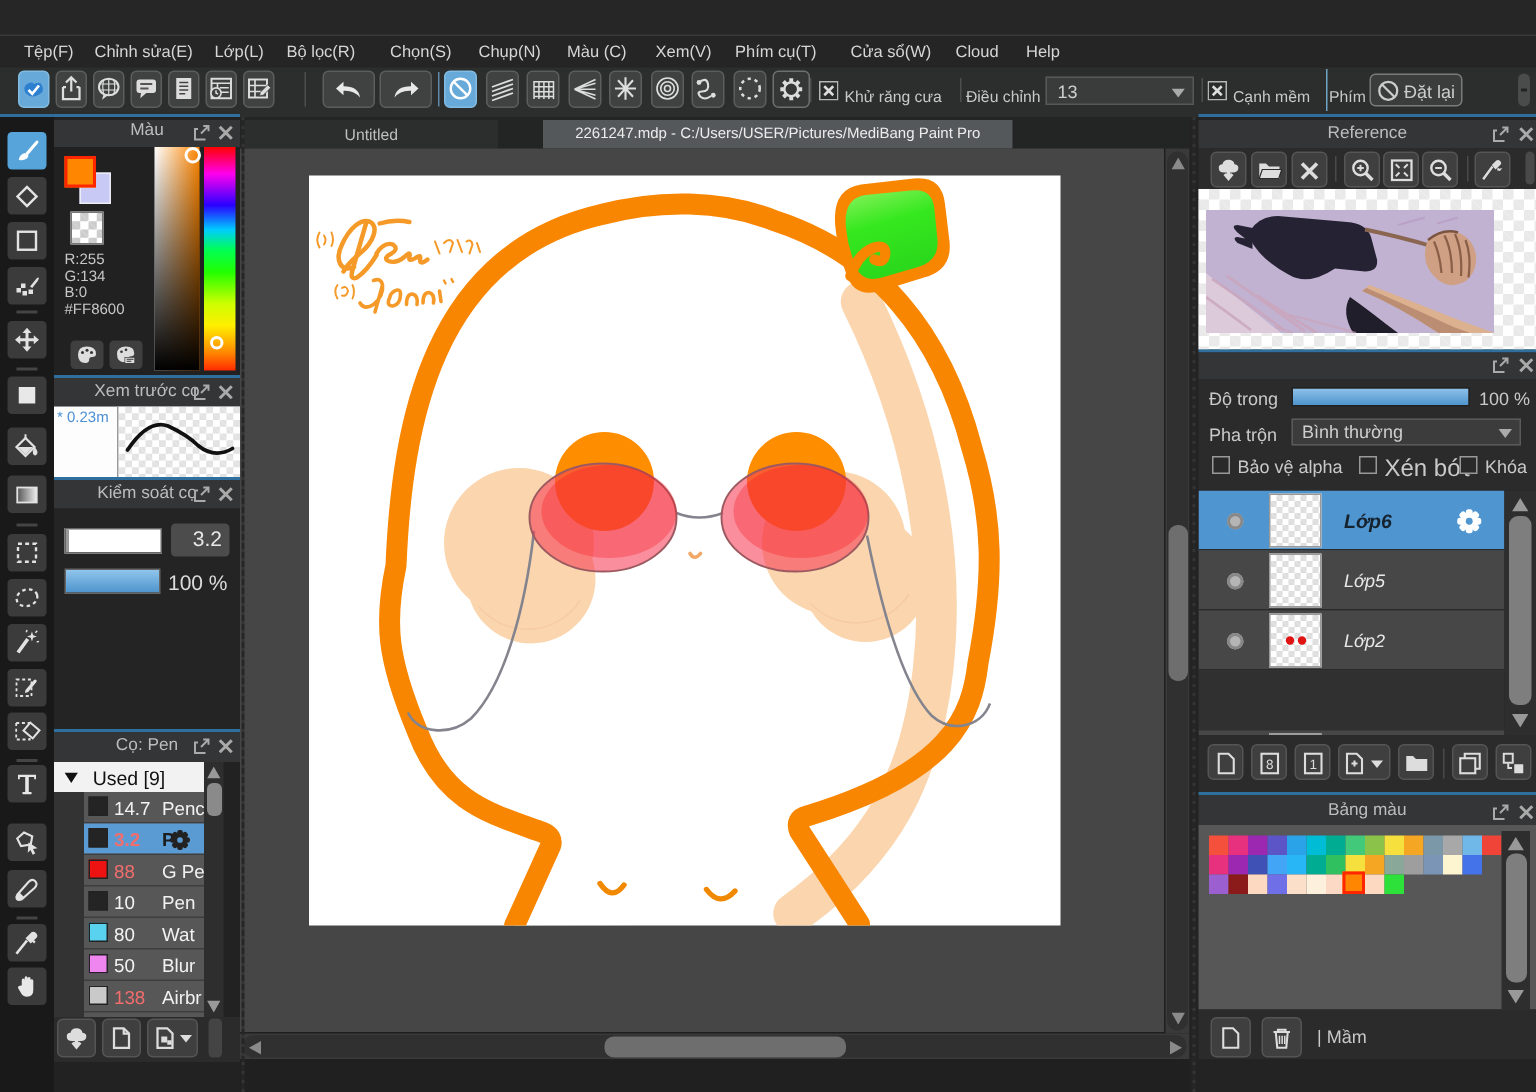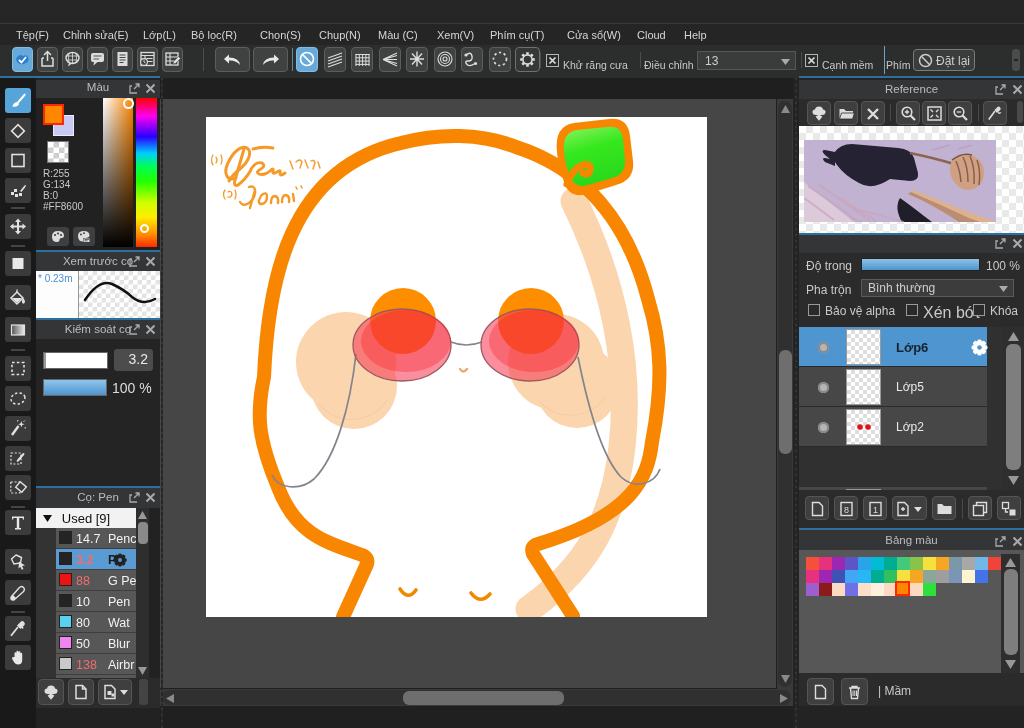--- a/index.html
+++ b/index.html
@@ -50,21 +50,21 @@
 #tabbar { position:absolute; left:0; top:0; width:633px; height:21px; background:#232424; }
 .tab { position:absolute; top:2px; height:19px; font-size:11px; text-align:center; }
 #viewport { position:absolute; left:0; top:21px; width:616px; height:589px; background:#464646; }
 #canvas { position:absolute; left:46px; top:18px; width:501px; height:500px; background:#ffffff; }
 
 
 #rightcol { position:absolute; left:793px; top:78px; width:231px; height:650px; background:#232323; }
 .rbtn { position:absolute; width:24px; height:24px; background:#3f3f3f; border:1px solid #555; border-radius:4px; }
 .rbtn2 { position:absolute; width:24px; height:24px; background:#3f3f3f; border:1px solid #555; border-radius:4px; }
 .lcheck { width:12px; height:12px; background:#2a2a2a; border:1px solid #999; }
-.lrow { position:absolute; left:0; width:188px; height:40px; background:#474747; border-bottom:1px solid #2a2a2a; }
+.lrow { position:absolute; left:0; width:204px; height:40px; background:#474747; border-bottom:1px solid #2a2a2a;font-style:italic; }
 .lradio { position:absolute; left:19px; top:15px; width:11px; height:11px; border-radius:50%; background:#b5b5b5; box-shadow: inset 0 0 0 2px #888; }
 .lthumb { position:absolute; left:47px; top:2px; width:35px; height:36px; background:#fff; background-image:linear-gradient(45deg,#ddd 25%,transparent 25%,transparent 75%,#ddd 75%),linear-gradient(45deg,#ddd 25%,transparent 25%,transparent 75%,#ddd 75%); background-size:8px 8px; background-position:0 0,4px 4px; border:1px solid #999; }
 .lname { position:absolute; left:97px; top:13px; font-size:12px; color:#e8e8e8; }
 .sw { position:absolute; width:13px; height:13px; }
 </style>
 </head>
 <body>
 <div id="app">
   <div class="abs" style="left:0;top:76px;width:160px;height:2px;background:#2e6f9e;z-index:5"></div>
   <div class="abs" style="left:799px;top:76px;width:225px;height:2px;background:#2e6f9e;z-index:5"></div>
@@ -515,20 +515,24 @@
           <rect x="4.5" y="7" width="4" height="4" fill="#ddd"></rect>
           <rect x="8.5" y="9.5" width="3" height="3" fill="#ddd"></rect>
           <path d="M17 6 H25 L21 11 Z" fill="#ddd"></path>
         </svg>
     </div>
     <div class="abs" style="left:103px;top:601px;width:9px;height:26px;background:#444;border-radius:3px"></div>
   </div>
   <div class="abs" style="left:160.5px;top:78px;width:2px;height:650px;background:repeating-linear-gradient(to bottom,#343434 0 2px,#262626 2px 6px);z-index:6"></div>
   <div class="abs" style="left:794.5px;top:78px;width:2px;height:650px;background:repeating-linear-gradient(to bottom,#343434 0 2px,#262626 2px 6px);z-index:6"></div>
   <div id="canvasregion">
+    <div id="tabbar">
+      <div class="tab" style="left:3px;width:169px;background:#2c2d2d;color:#bfbfbf;padding-top:4px;font-size:10.5px">Untitled</div>
+      <div class="tab" style="left:202px;width:313px;background:#54585a;color:#ececec;padding-top:4px;font-size:10px">2261247.mdp - C:/Users/USER/Pictures/MediBang Paint Pro</div>
+    </div>
     <div id="viewport">
       <div id="canvas">
         <svg width="501" height="500" viewBox="0 0 501 500">
           <defs>
             <linearGradient id="leafg" x1="0" y1="0" x2="0.3" y2="1">
               <stop offset="0" stop-color="#8df25f"></stop>
                 <stop offset="0.45" stop-color="#35e81e"></stop>
                 <stop offset="1" stop-color="#2bd81c"></stop>
             </linearGradient>
           </defs>

